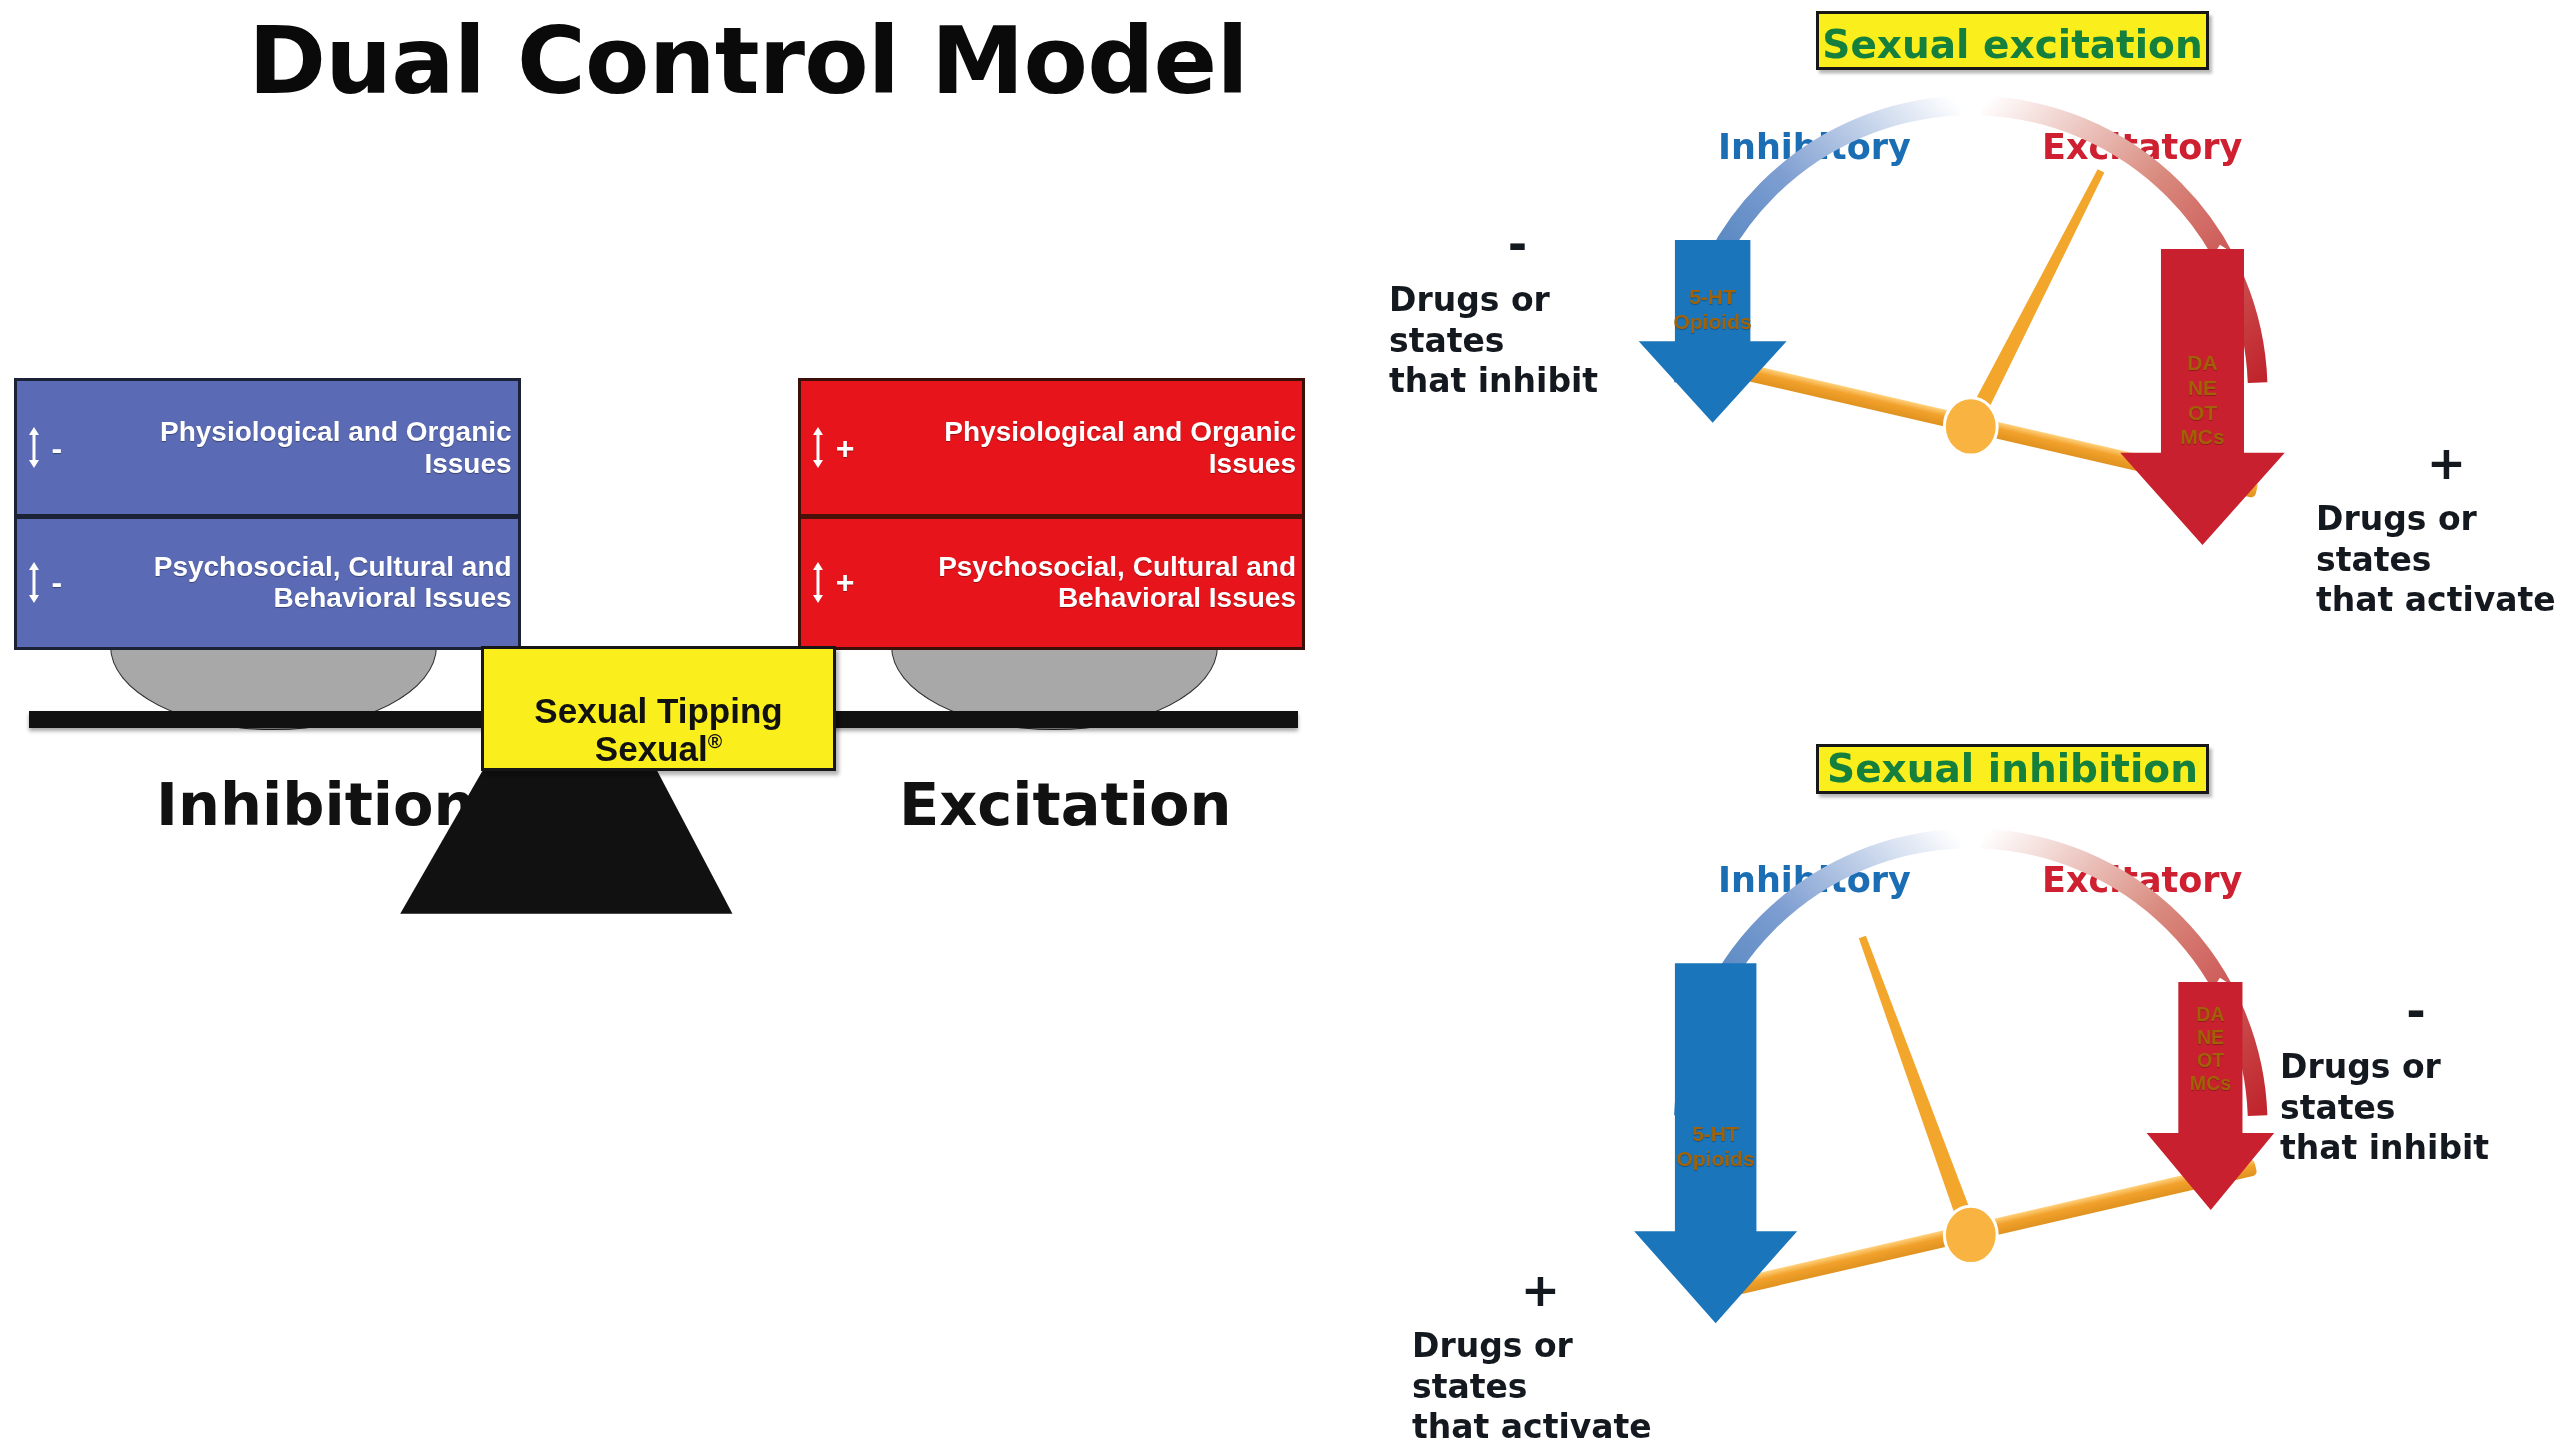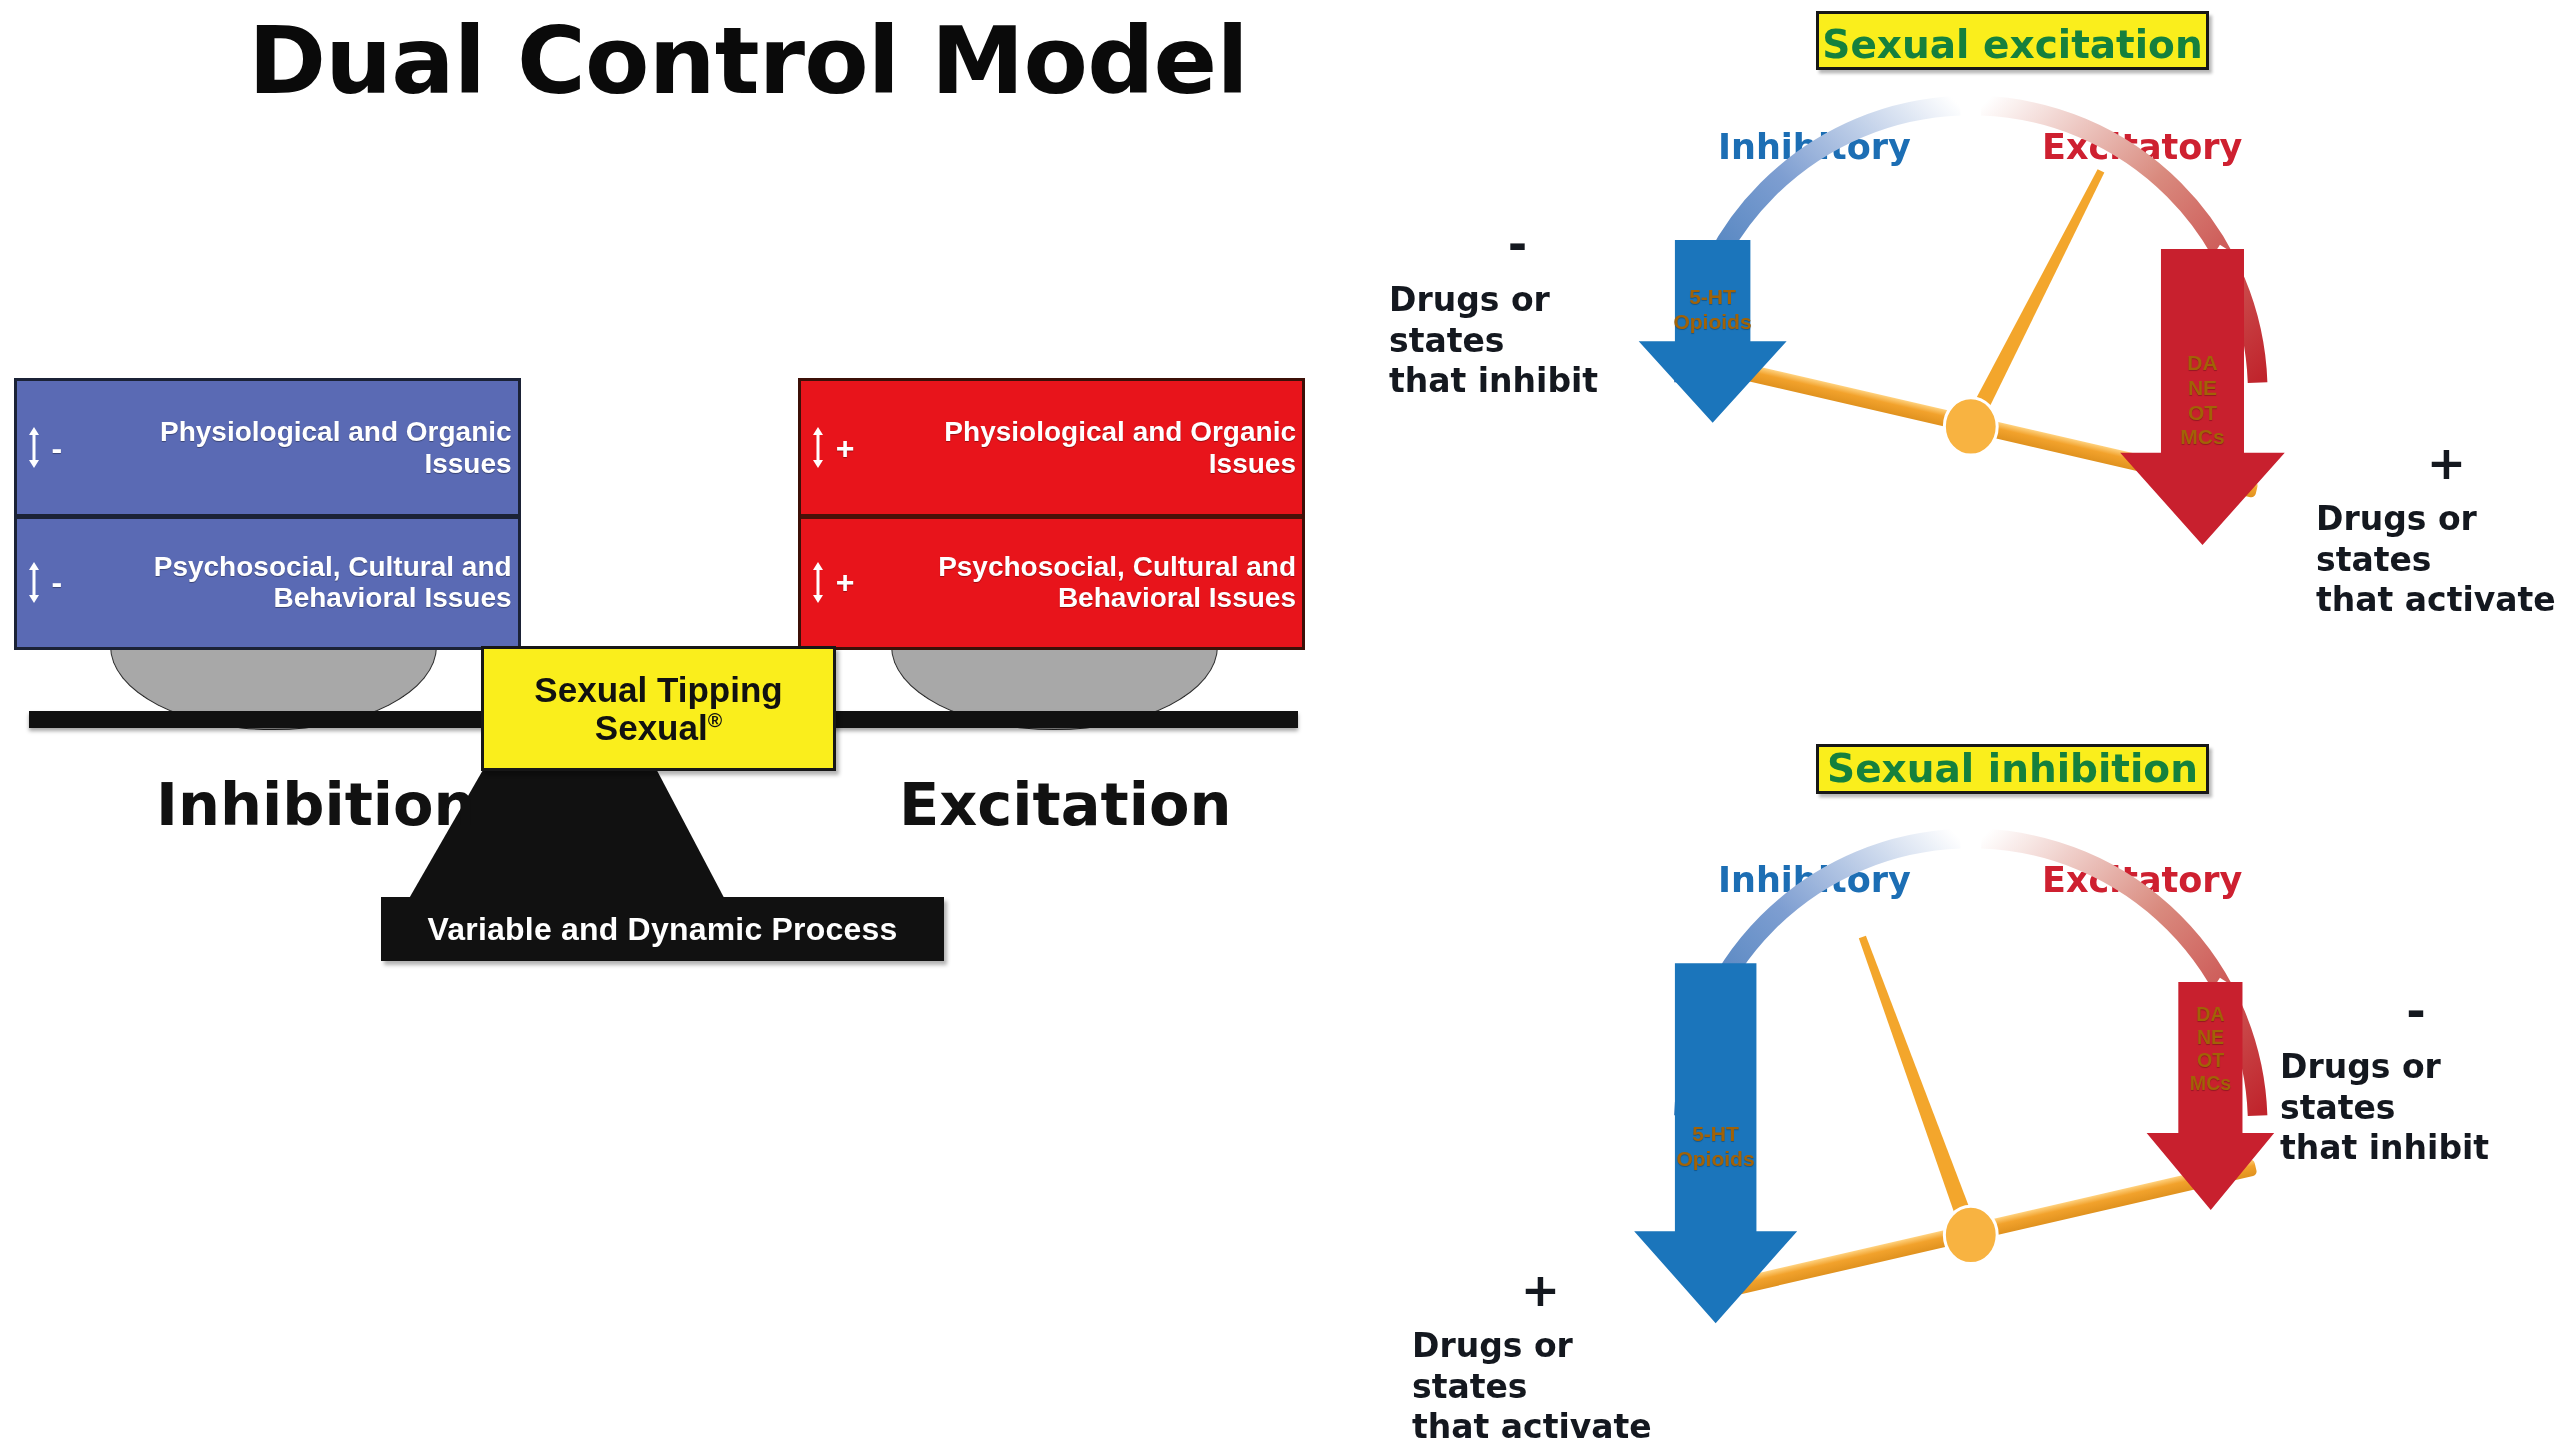--- a/index.html
+++ b/index.html
@@ -49,21 +49,21 @@
   .pm{font-size:32px;font-weight:bold;line-height:1;color:#fff;margin-right:9px;}
   .row-text{flex:1;text-align:right;}
 
   .bowl{position:absolute;background:#a8a8a8;border:1.5px solid #2b2b2b;border-top:none;
         border-radius:0 0 50% 50%/0 0 100% 100%;}
 
   #beam{position:absolute;background:#111;box-shadow:0 3px 3.8px rgba(0,0,0,.35);}
 
   #stp-box{
     position:absolute;background:#faee1c;border:3px solid #171717;
-    box-sizing:border-box;display:flex;align-items:center;justify-content:center;
+    box-sizing:border-box;display:flex;align-items:flex-end;justify-content:center;
     text-align:center;font-weight:bold;font-size:35px;line-height:1.08;color:#111;
     box-shadow:3px 3.8px 3.8px rgba(0,0,0,.30);
   }
   #stp-box sup{font-size:19.6px;vertical-align:super;}
 
   #vdp-box{
     position:absolute;background:#111;display:flex;align-items:center;justify-content:center;
     color:#fff;font-weight:bold;font-size:32px;letter-spacing:0.2px;
     box-shadow:3px 3.8px 3.8px rgba(0,0,0,.30);
   }
@@ -155,23 +155,20 @@
     <polygon points="648,1005 862,1005 970,1210 530,1210" fill="#111111"></polygon>
   </svg>
 
   <div id="stp-box" style="left:481px;top:646px;width:355px;height:125px;">
     <span>
       <span>Sexual Tipping</span><br>
       <span>Sexual</span><sup>®</sup>
     </span>
   </div>
 
-  <div id="vdp-box" style="left:381px;top:897px;width:563px;height:64px;">
-    <span>Variable and Dynamic Process</span>
-  </div>
 
   <div class="side-label" style="left:156px;top:770px;">Inhibition</div>
   <div class="side-label" style="left:899px;top:770px;">Excitation</div>
 </div>
 
 <div class="panel" style="left:1374px;top:0px;">
 
   <div class="yellow-chip" style="left:442px;top:11.3px;width:393px;height:59px;">
     <span>Sexual excitation</span>
   </div>

